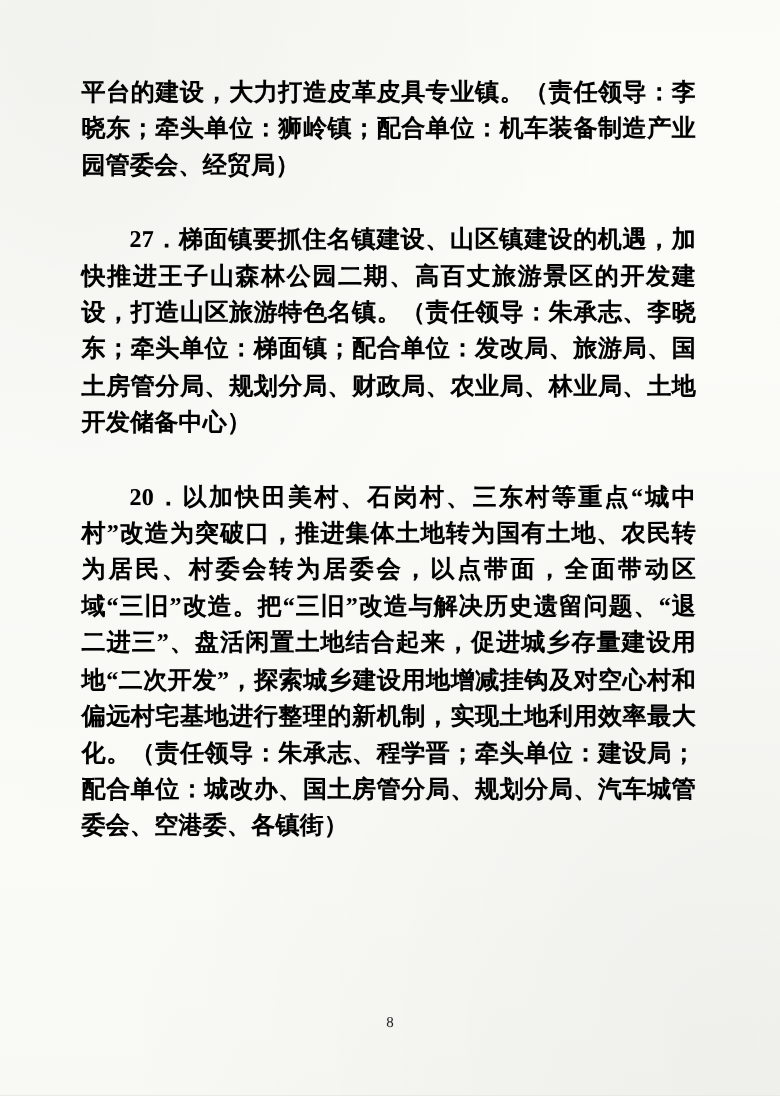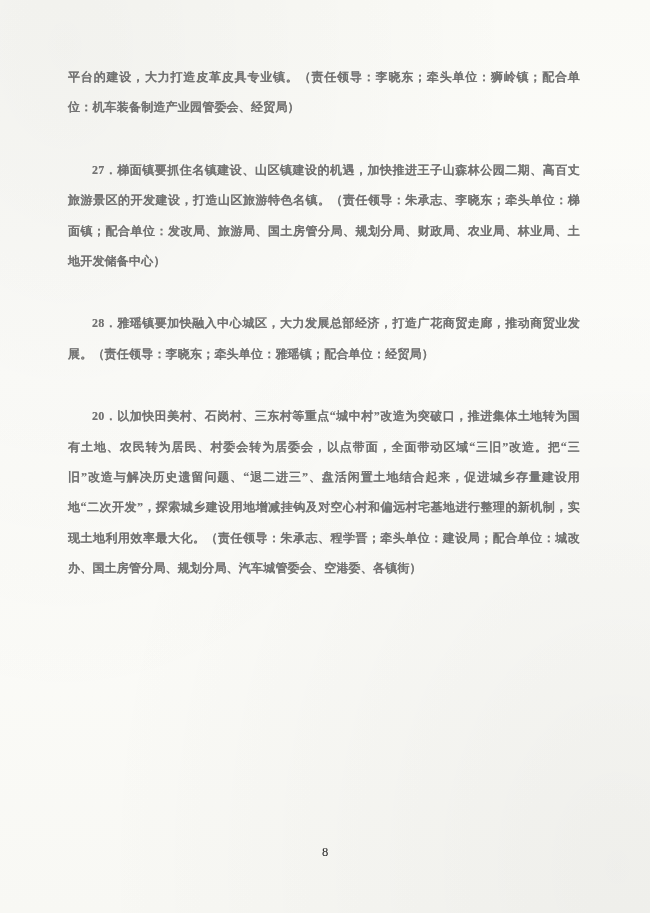--- a/index.html
+++ b/index.html
@@ -30,23 +30,23 @@
     pointer-events: none;
   }
   .content {
     position: absolute;
     left: 68px;
     top: 62px;
     width: 512px;
   }
   p.para {
     margin: 0 0 1px 0;
-    font-size: 12px;
+    font-size: 20px;
     line-height: 30.4px;
-    color: #737373;
+    color: #000000;
     text-align: justify;
     text-justify: inter-ideograph;
     letter-spacing: 0.2px;
     font-weight: 700;
     text-shadow: 0 0 0.6px rgba(0,0,0,0.35);
   }
   p.indent {
     text-indent: 2em;
     margin-top: 32px;
   }
@@ -61,17 +61,16 @@
     font-family: "Liberation Serif", serif;
   }
 </style>
 </head>
 <body>
 
 <div class="page">
   <div class="content">
     <p class="para">平台的建设，大力打造皮革皮具专业镇。（责任领导：李晓东；牵头单位：狮岭镇；配合单位：机车装备制造产业园管委会、经贸局）</p>
     <p class="para indent">27．梯面镇要抓住名镇建设、山区镇建设的机遇，加快推进王子山森林公园二期、高百丈旅游景区的开发建设，打造山区旅游特色名镇。（责任领导：朱承志、李晓东；牵头单位：梯面镇；配合单位：发改局、旅游局、国土房管分局、规划分局、财政局、农业局、林业局、土地开发储备中心）</p>
-    <p class="para indent">28．雅瑶镇要加快融入中心城区，大力发展总部经济，打造广花商贸走廊，推动商贸业发展。（责任领导：李晓东；牵头单位：雅瑶镇；配合单位：经贸局）</p>
     <p class="para indent">20．以加快田美村、石岗村、三东村等重点“城中村”改造为突破口，推进集体土地转为国有土地、农民转为居民、村委会转为居委会，以点带面，全面带动区域“三旧”改造。把“三旧”改造与解决历史遗留问题、“退二进三”、盘活闲置土地结合起来，促进城乡存量建设用地“二次开发”，探索城乡建设用地增减挂钩及对空心村和偏远村宅基地进行整理的新机制，实现土地利用效率最大化。（责任领导：朱承志、程学晋；牵头单位：建设局；配合单位：城改办、国土房管分局、规划分局、汽车城管委会、空港委、各镇街）</p>
   </div>
   <div class="pagenum">8</div>
 </div>
 
 </body></html>

